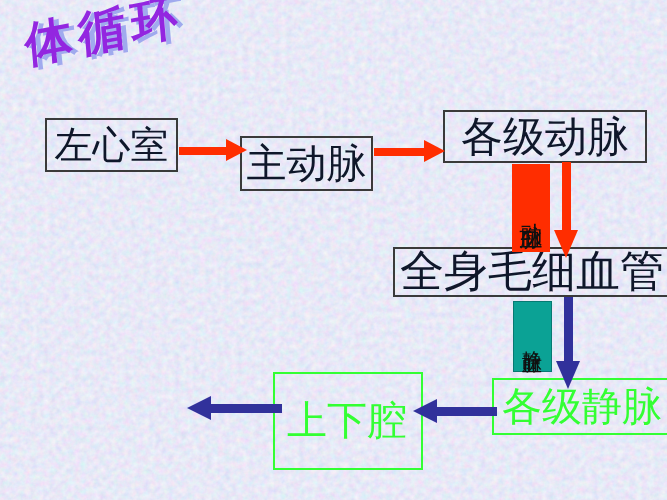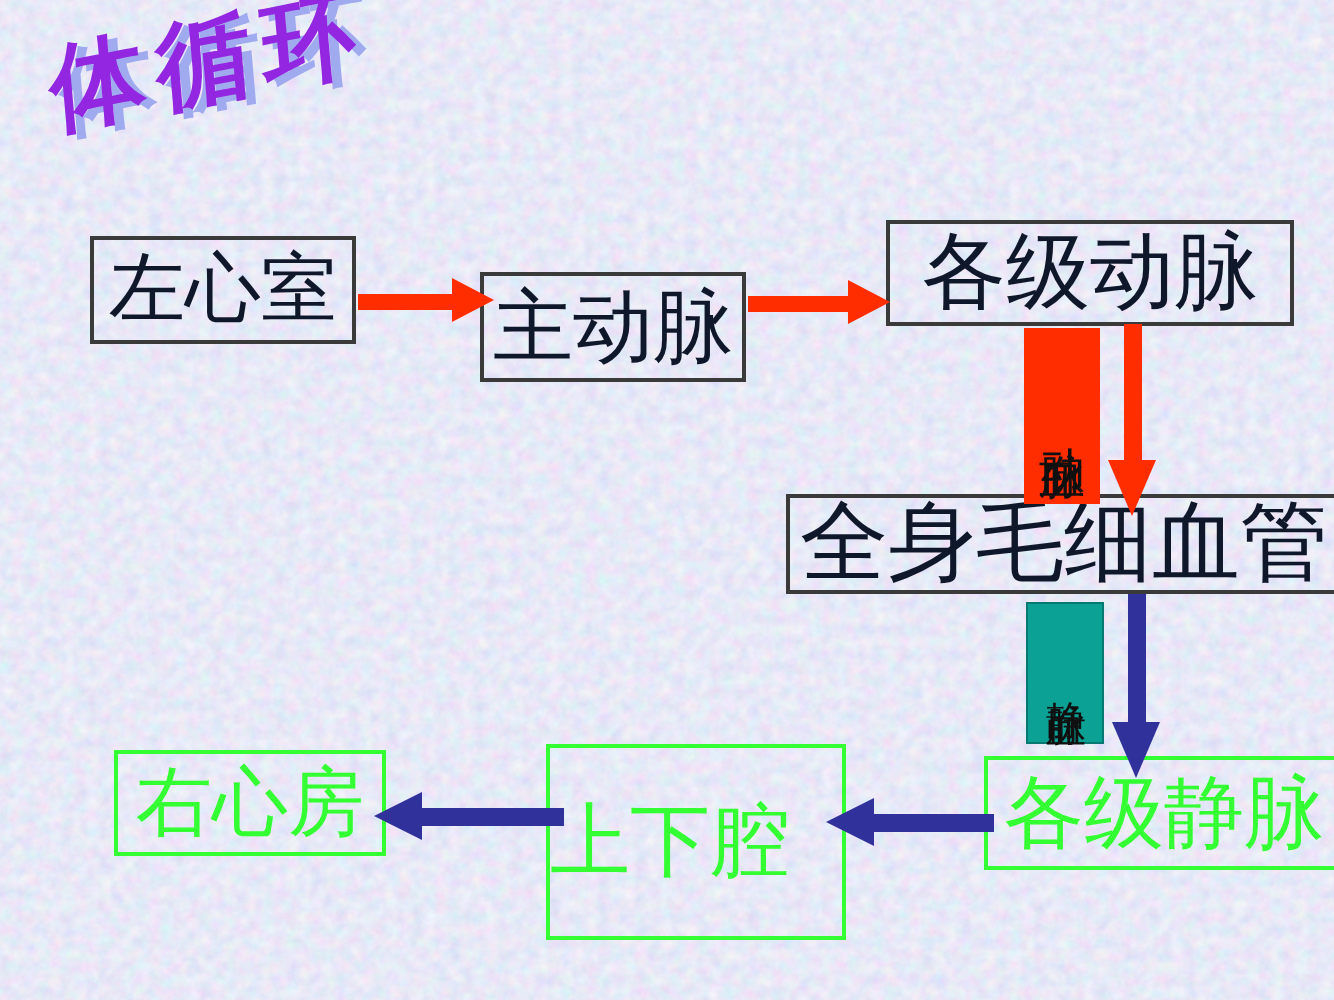--- a/index.html
+++ b/index.html
@@ -68,25 +68,24 @@
   <div class="node dark-box" style="left:45px;top:118px;width:133px;height:54px;font-size:38px;">左心室</div>
 
   <div class="node dark-box" style="left:240px;top:136px;width:133px;height:55px;font-size:40px;">主动脉</div>
 
   <div class="node dark-box" style="left:443px;top:110px;width:204px;height:53px;font-size:42px;">各级动脉</div>
 
   <div class="node dark-box" style="left:393px;top:247px;width:292px;height:50px;font-size:44px;justify-content:flex-start;padding-left:5px;">全身毛细血管</div>
 
   <div class="node green-box" style="left:492px;top:378px;width:190px;height:57px;font-size:40px;justify-content:flex-start;padding-left:8px;">各级静脉</div>
 
-  <div class="node green-box" style="left:273px;top:372px;width:150px;height:98px;font-size:40px;flex-direction:column;align-items:flex-start;justify-content:center;line-height:1.15;">
+  <div class="node green-box" style="left:273px;top:372px;width:150px;height:98px;font-size:40px;flex-direction:column;align-items:flex-start;justify-content:center;padding-left:12px;line-height:1.15;">
     <span>上下腔</span>
   </div>
 
-  <div class="node green-box" style="left:57px;top:375px;width:136px;height:53px;font-size:38px;">右心房</div>
 
   <div class="vlabel red" style="left:512px;top:164px;width:38px;height:88px;font-size:23px;">动脉血</div>
 
   <div class="vlabel teal" style="left:513px;top:301px;width:39px;height:71px;font-size:20px;">静脉血</div>
 
   <div class="arrow" style="left:179px;top:139px;width:68px;height:22px;">
     <div class="shaft h-shaft" style="width:49px;"></div>
     <div class="head head-right" style="left:47px;"></div>
   </div>
 

